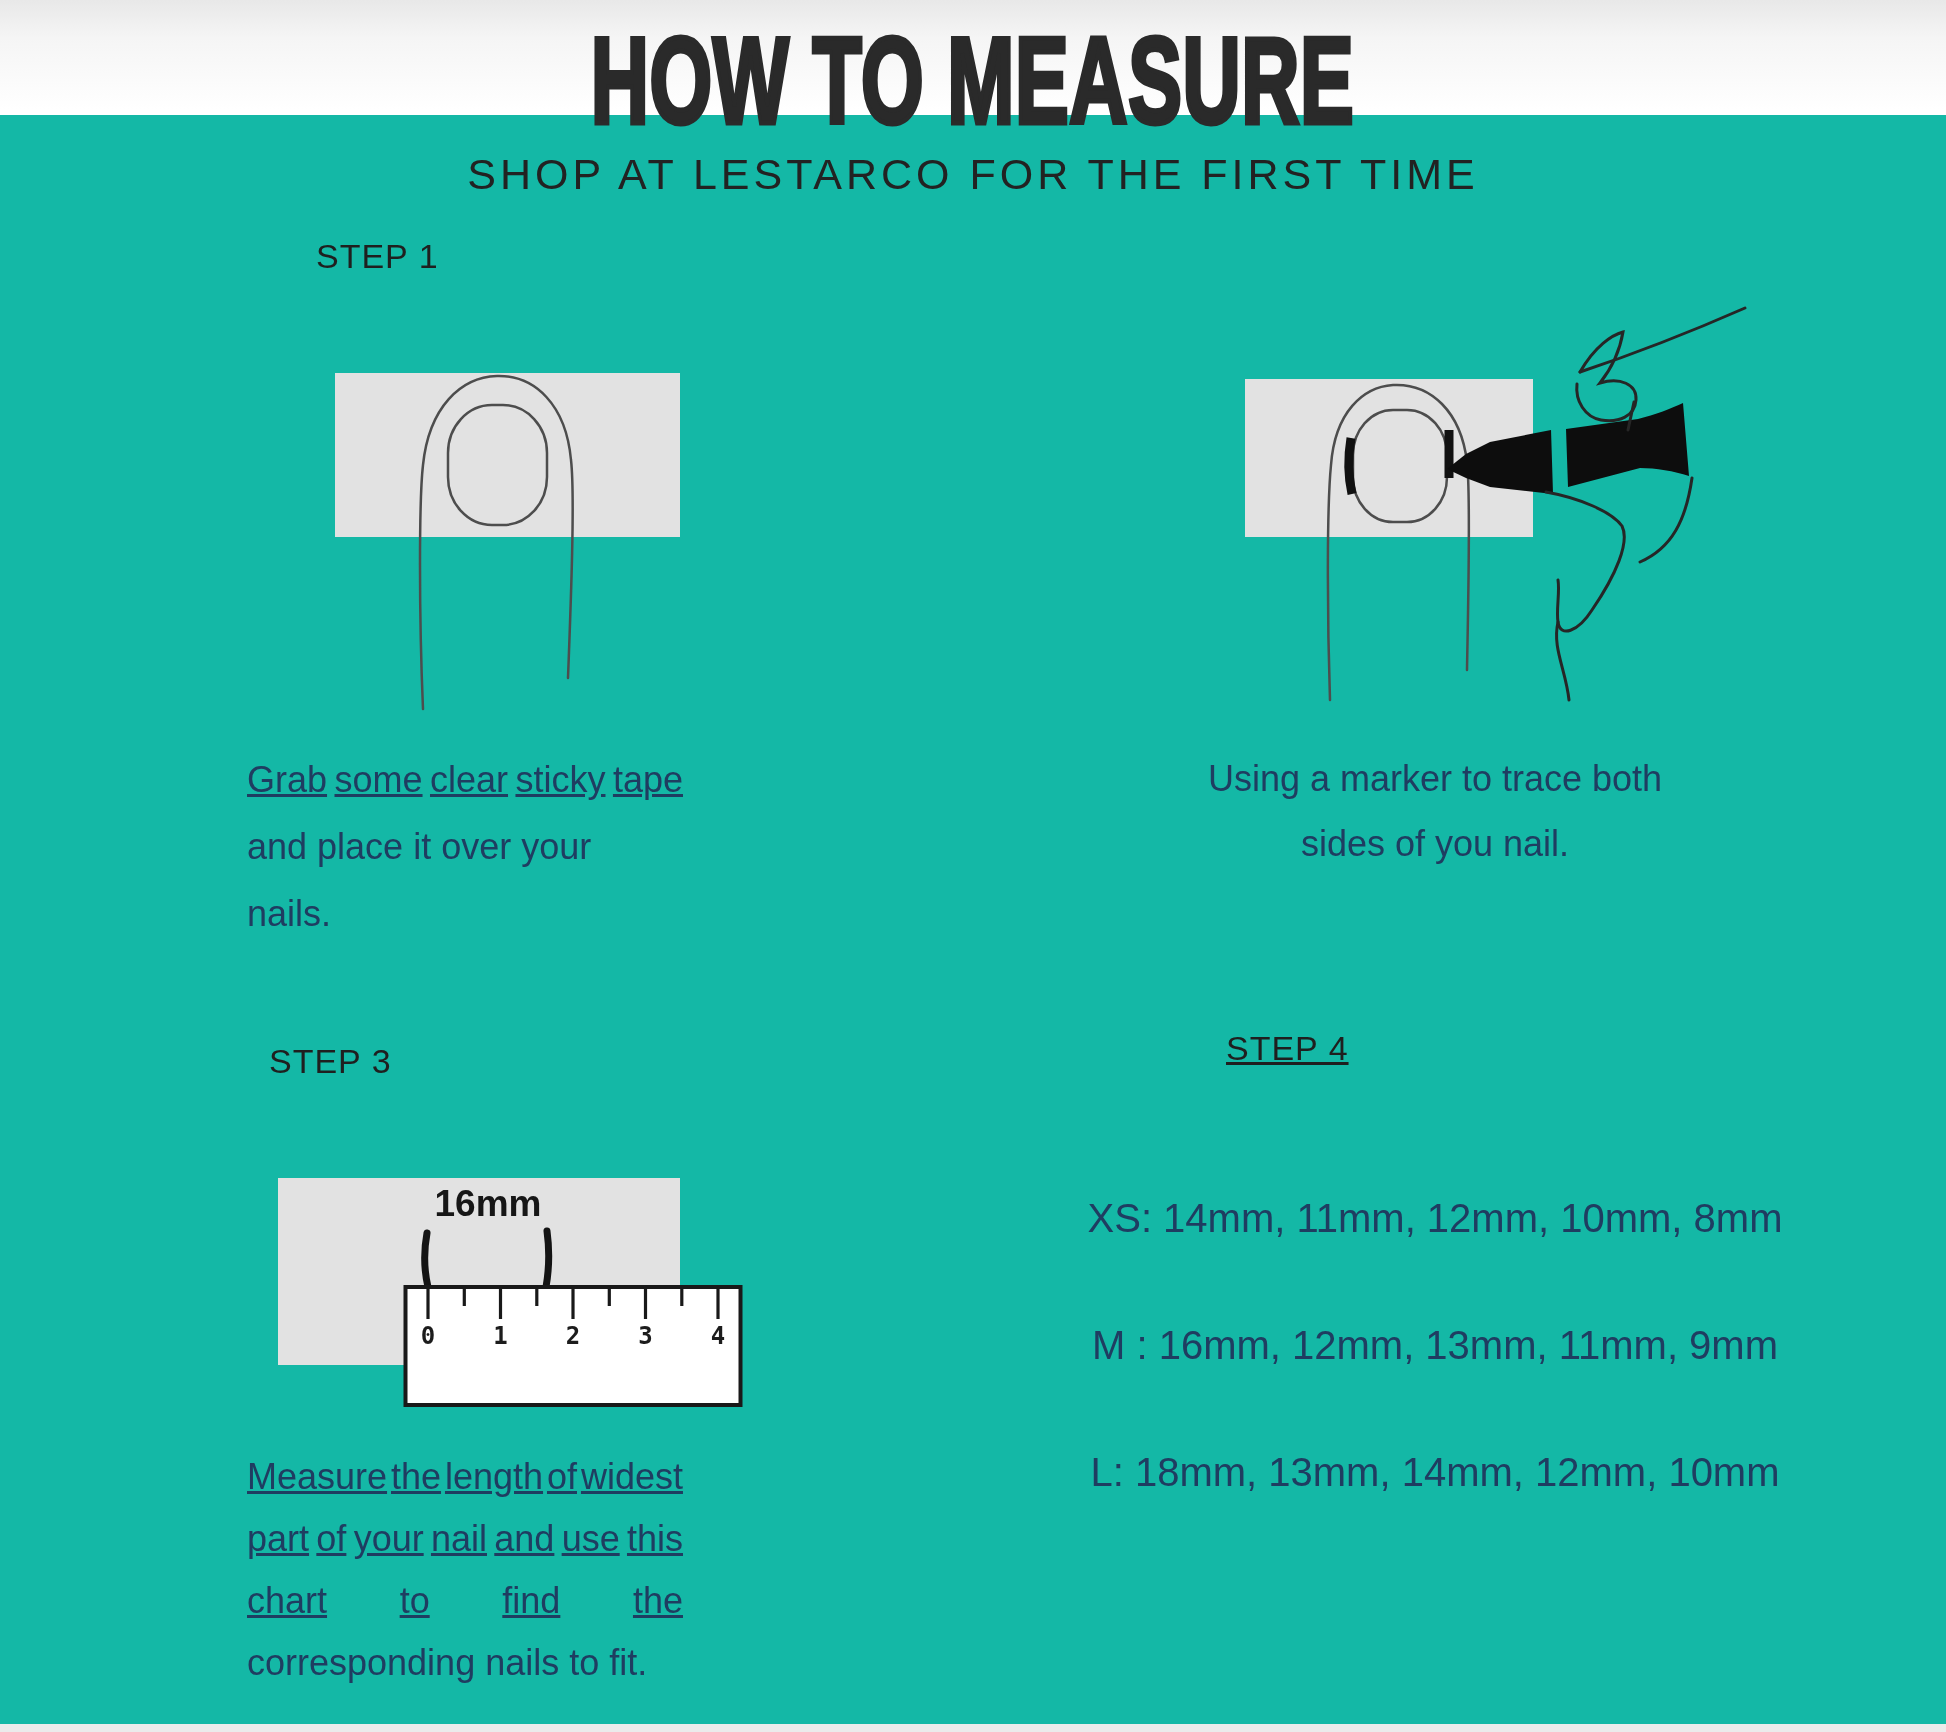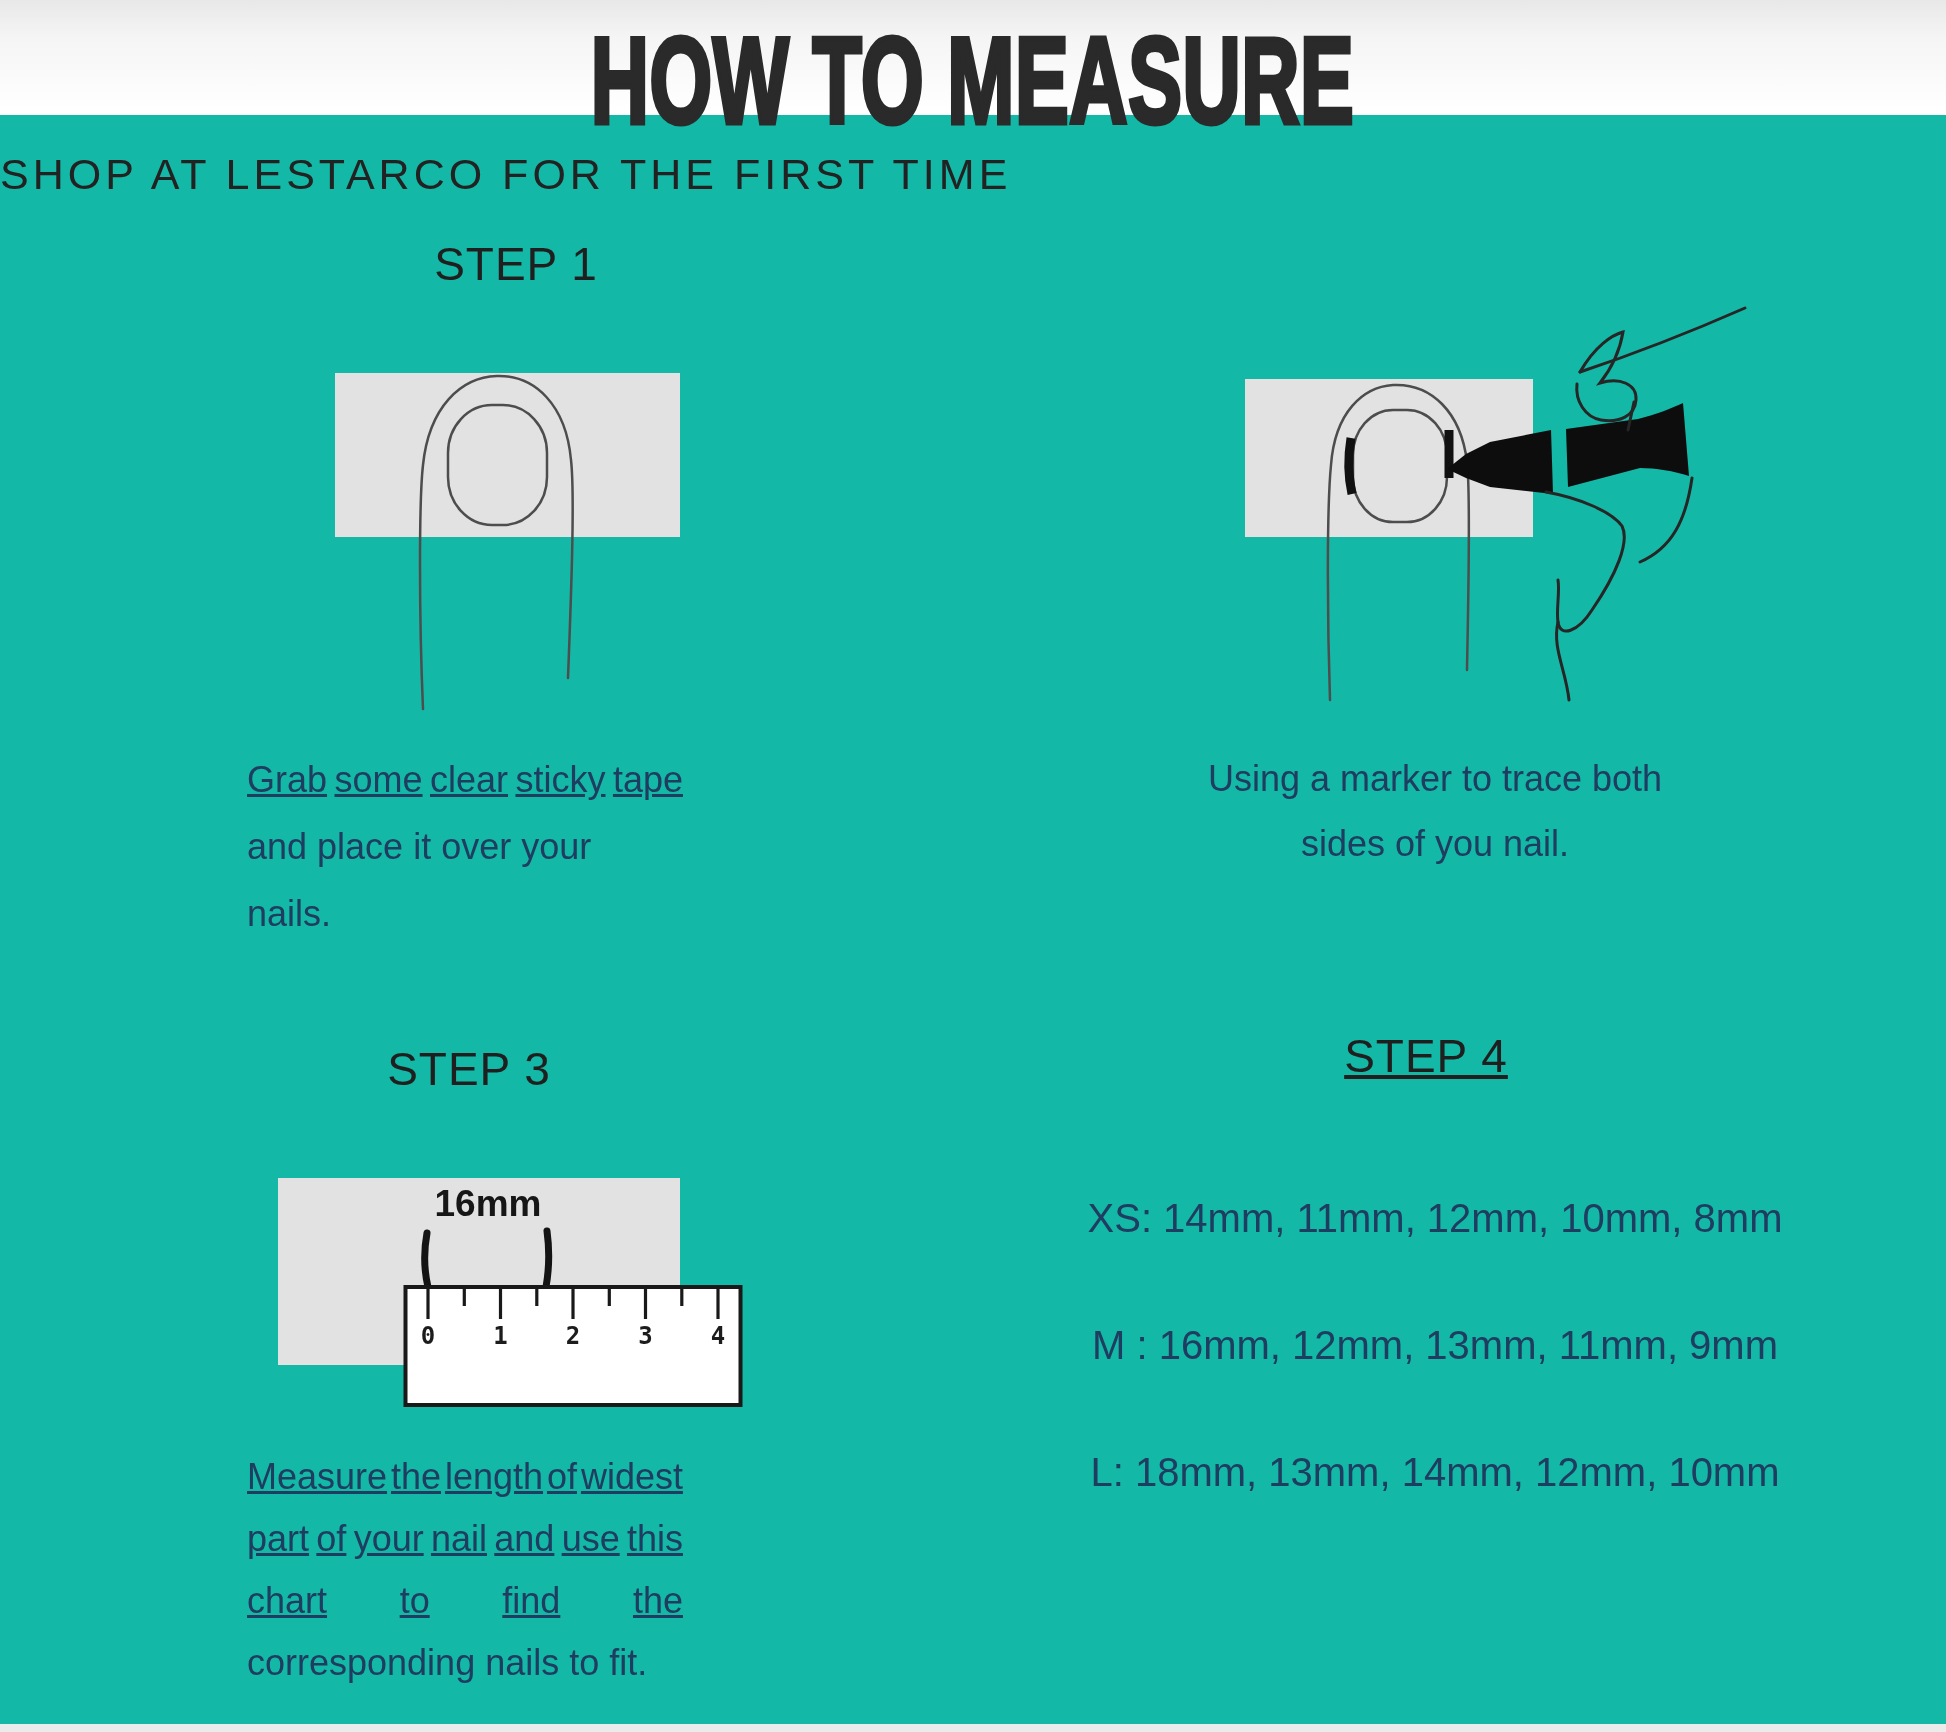--- a/index.html
+++ b/index.html
@@ -17,26 +17,26 @@
   .page-title {
     position:absolute; top:16px; left:0; width:100%; text-align:center;
     line-height:1.08; white-space:nowrap;
   }
   .page-title .inner {
     display:inline-block; font-size:122px; font-weight:700; color:var(--ink,#2a2a2a);
     transform:scaleX(0.66); transform-origin:50% 50%;
     -webkit-text-stroke:5px var(--ink,#2a2a2a); letter-spacing:1px;
   }
   .page-subtitle {
-    position:absolute; top:150px; left:0; width:100%; 
+    position:absolute; top:150px; left:0; width:100%; text-align:center;
     font-size:43px; font-weight:400; letter-spacing:4px; color:#222222; white-space:nowrap;
   }
   .step-heading {
-    position:absolute; width:400px; text-align:center;
-    font-size:46px; font-weight:500; letter-spacing:1px; color:#1f1f1f; white-space:nowrap;
+    position:absolute; width:400px; text-align:left;
+    font-size:34px; font-weight:500; letter-spacing:1px; color:#1f1f1f; white-space:nowrap;
   }
   #step1-heading { left:316px;  top:237px; }
   #step2-heading { left:1215px; top:237px; }
   #step3-heading { left:269px;  top:1042px; }
   #step4-heading { left:1226px; top:1029px;text-decoration:underline; }
 
   .illus { position:absolute; }
   #illus1 { left:320px;  top:360px; }
   #illus2 { left:1240px; top:280px; }
   #illus3 { left:270px;  top:1170px; }

